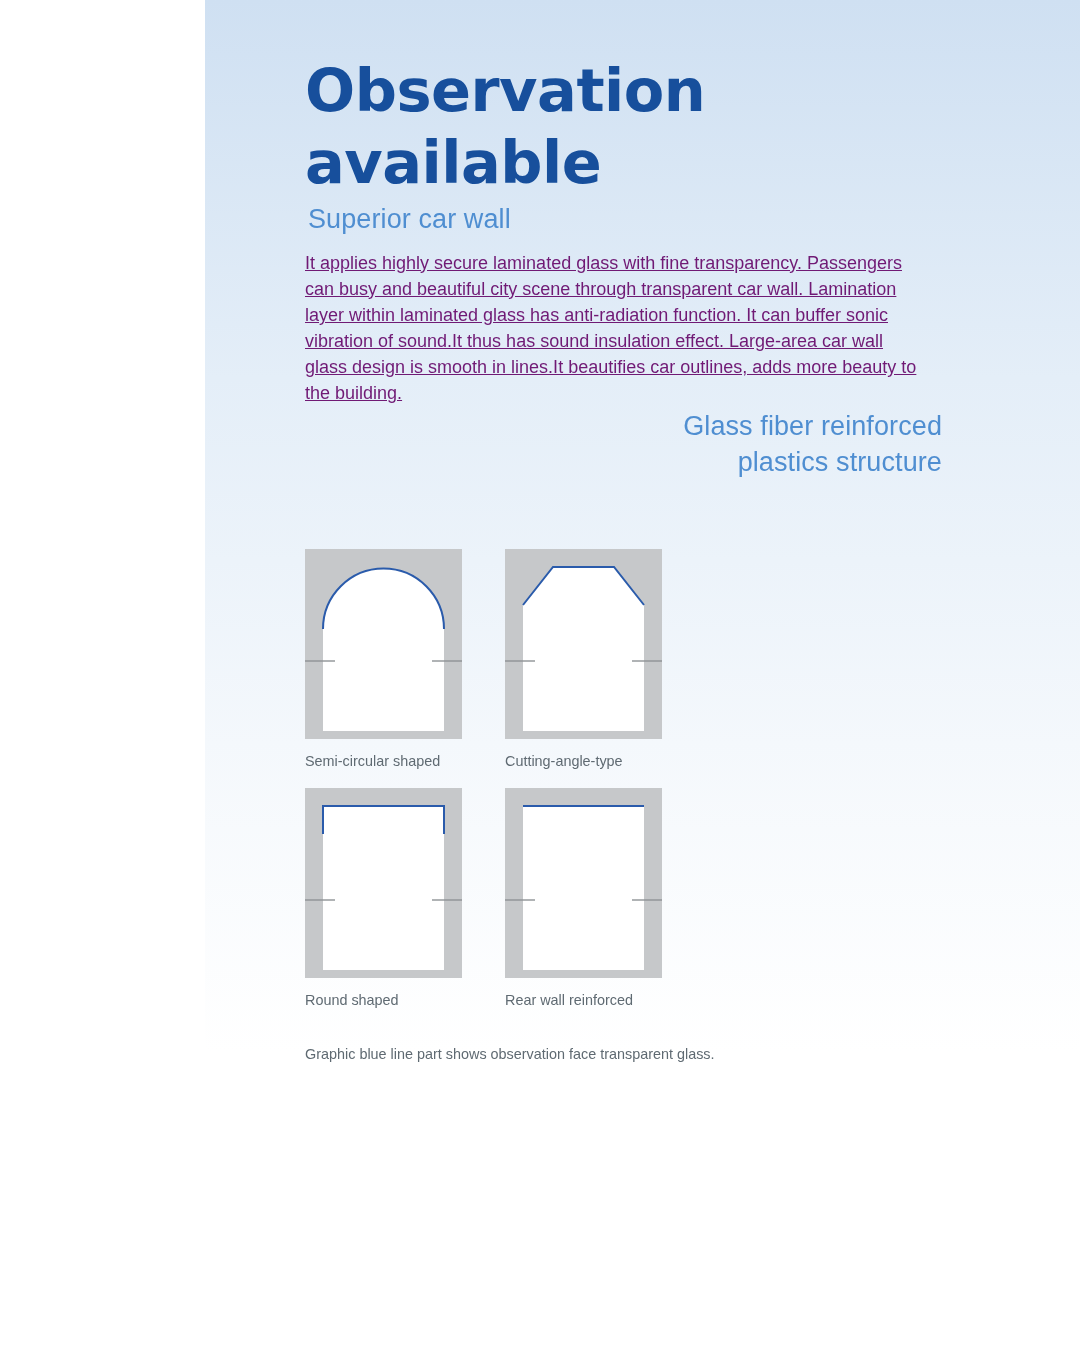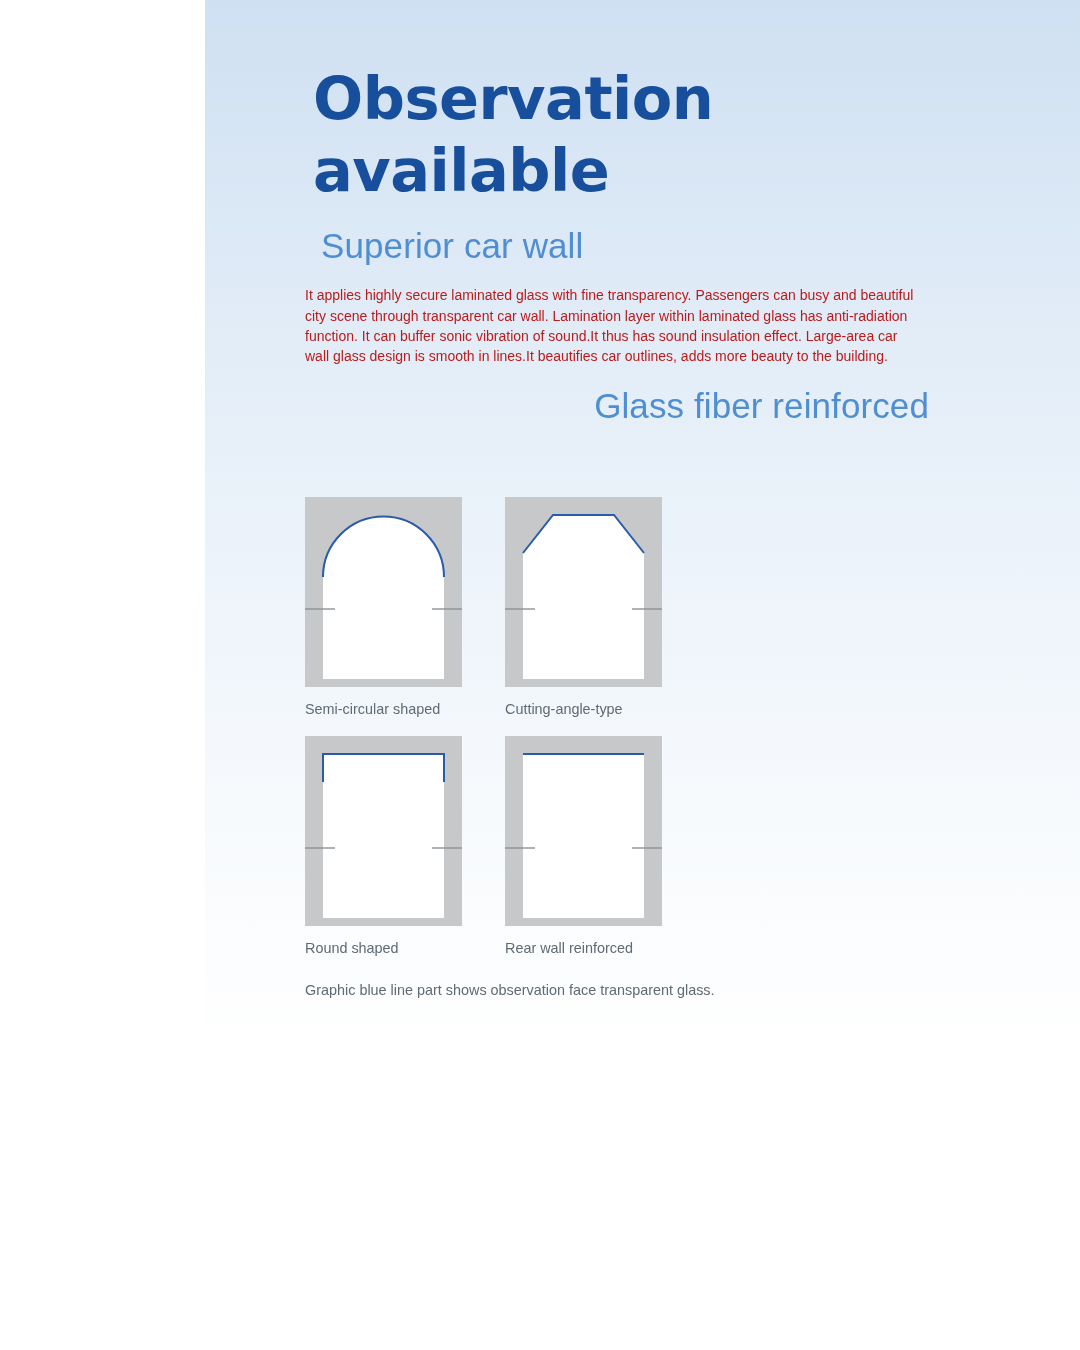--- a/index.html
+++ b/index.html
@@ -32,48 +32,49 @@
       linear-gradient(180deg, #cfe0f2 0%, #e4eef8 28%, #f4f8fc 55%, #ffffff 78%, #ffffff 100%);
   }
   .content {
     position: absolute;
     left: 305px;
     top: 0;
     width: 640px;
   }
 
   h1.title {
-    margin: 8px;
+    margin: 0;
     padding-top: 55px;
     color: #174f9c;
     font-size: 59px;
     line-height: 1.22;
     font-weight: bold;
     letter-spacing: -0.5px;
     font-family: "DejaVu Sans", sans-serif;
   }
   h1.title .line2 { display: block; }
 
   h2.section-heading {
-    margin: 16px;
+    margin: 3px;
     color: #4f8ed1;
-    font-size: 35px;
+    font-size: 27px;
     font-weight: normal;
     line-height: 1.33;
     letter-spacing: 0.1px;
   }
   .sec1 { margin-top: 102px; }
   .sec2 { margin-top: 96px; text-align: right; }
 
   p.body-text {
     margin: 12px 0 0 0;
-    color: #b91c1c;
-    font-size: 14px;
+    color: #701a75;
+    font-size: 18px;
     line-height: 1.45;
     width: 613px;
+    text-decoration: underline;
   }
   p.justify { text-align: justify; }
 
   
   .diagrams {
     margin-top: 68px;
     width: 640px;
   }
   .diagram-row {
     display: flex;
@@ -87,21 +88,21 @@
     position: relative;
   }
   .diagram-caption {
     margin-top: 13px;
     color: #5f6a72;
     font-size: 14.4px;
     line-height: 1.3;
     white-space: nowrap;
   }
   .note {
-    margin-top: 24px;
+    margin-top: 36px;
     color: #5f6a72;
     font-size: 14.4px;
   }
   svg { display: block; }
 </style>
 </head>
 <body>
 
 <div id="page">
   <div class="sheet"></div>
@@ -111,20 +112,21 @@
     <h1 class="title">
       <span>Observation</span>
       <span class="line2">available</span>
     </h1>
 
     <h2 class="section-heading sec1">Superior car wall</h2>
     <p class="body-text">It applies highly secure laminated glass with fine transparency.  Passengers can busy and beautiful city scene through transparent car wall.  Lamination layer within laminated glass has anti-radiation function.  It can buffer sonic vibration of sound.It thus has sound insulation effect.  Large-area car wall glass design is smooth in lines.It beautifies car outlines, adds more beauty to the building.</p>
 
     <h2 class="section-heading sec2">
       <span>Glass fiber reinforced</span><br>
+      <span>plastics structure</span>
     </h2>
 
     <div class="diagrams">
 
       <div class="diagram-row">
 
         <div class="diagram-cell">
           <div class="diagram-box">
             <svg width="157" height="190" viewBox="0 0 157 190">
               <rect x="0" y="0" width="157" height="190" fill="#c6c8ca"></rect>

